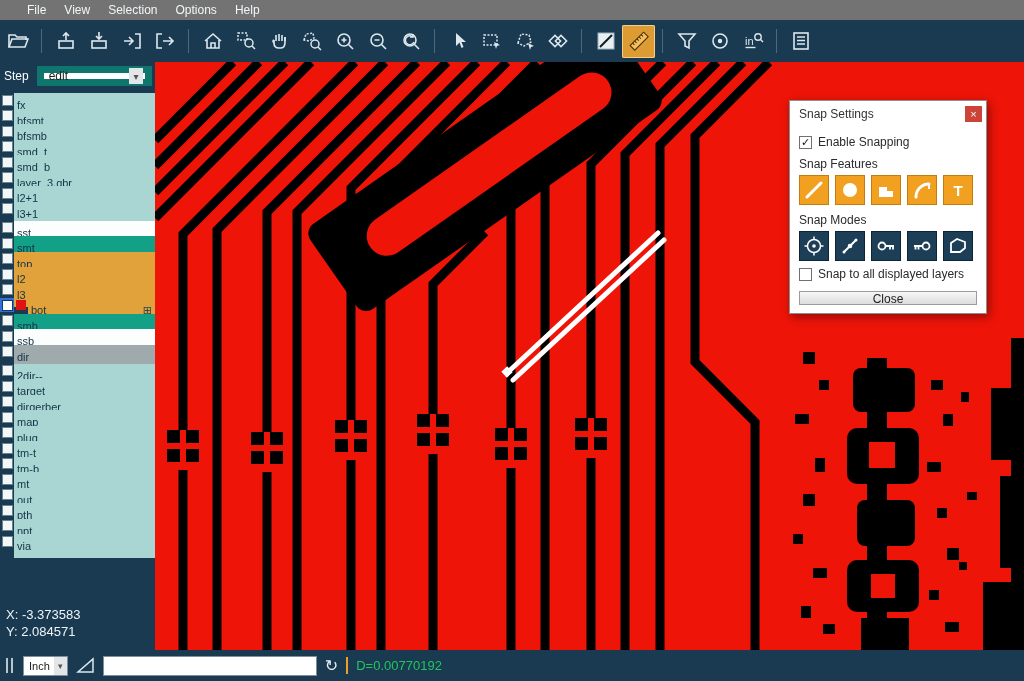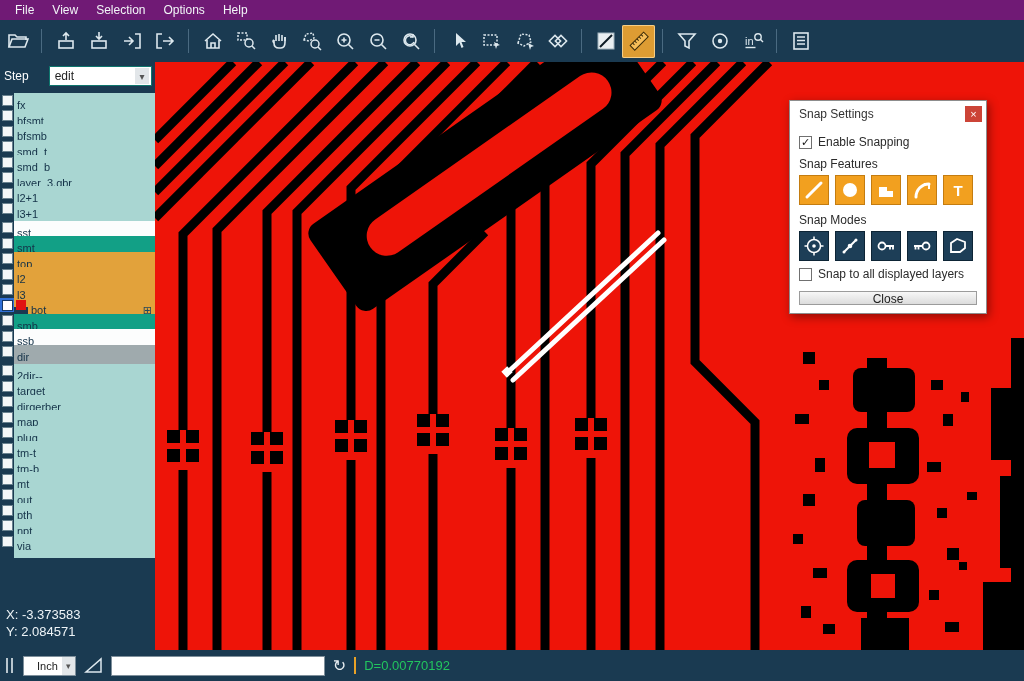--- a/index.html
+++ b/index.html
@@ -1,31 +1,31 @@
 <!DOCTYPE html>
 <html><head>
 <meta charset="utf-8">
 <style>
 *{box-sizing:border-box;margin:0;padding:0}
 html,body{width:1024px;height:681px;overflow:hidden}
 body{background:#1a3a51;font-family:"Liberation Sans",sans-serif;position:relative}
 
-.menubar{height:20px;display:flex;align-items:center;padding:0 6px;background:#701a75}
+.menubar{height:20px;display:flex;align-items:center;padding:0 18px;background:#737373}
 .menu-item{color:#f2f6f8;font-size:12px;padding:2px 9px;cursor:default}
 
 .toolbar{height:42px;display:flex;align-items:center;padding:0 1px;background:#1a3a51}
 .tbtn{width:33px;height:33px;display:flex;align-items:center;justify-content:center;border-radius:2px;flex:none}
 .tbtn.active{background:#dd9c33;box-shadow:inset 0 0 0 1px #f6cd85}
 .tsep{width:1px;height:24px;background:#4a6a81;margin:0 7px;flex:none}
 
 .main{display:flex;height:588px}
 .sidebar{width:155px;background:#1a3a51;display:flex;flex-direction:column;flex:none}
-.step-row{display:flex;align-items:center;height:28px;padding:0 3px 0 4px;gap:20px}
+.step-row{display:flex;align-items:center;height:28px;padding:0 3px 0 4px;gap:8px}
 .step-label{color:#fff;font-size:12px}
-.step-select{flex:1;height:20px;background:#fff;border:1px solid #0f766e;display:flex;align-items:center;justify-content:space-between;font-size:12px;color:#222;padding:0 2px 0 5px}
+.step-select{flex:1;height:20px;background:#fff;border:7px solid #0f766e;display:flex;align-items:center;justify-content:space-between;font-size:12px;color:#222;padding:0 2px 0 5px}
 .step-chev{color:#555;font-size:10px;background:#e2e6e9;width:14px;height:16px;display:flex;align-items:center;justify-content:center}
 .layer-list{flex:1;overflow:hidden;padding-top:3px}
 .layer-row{display:flex;align-items:stretch;height:14px;margin-bottom:1.5px}
 .layer-row.gap{margin-top:5px}
 .layer-chk{width:14px;flex:none;display:flex;align-items:center;justify-content:center}
 .layer-chk::after{content:"";width:9px;height:9px;background:#f4f7f8;border:1px solid #69828f}
 .layer-chk.active{background:#2f6fd6}
 .layer-chk.active::after{background:#fff;border-color:#163a66}
 .layer-swatch{width:14px;flex:none;display:flex;align-items:center;justify-content:center}
 .layer-swatch::after{content:"";width:10px;height:10px;background:#e01212}
@@ -46,21 +46,21 @@
 .chk-label{color:#2b2b2b}
 .sect-label{margin:8px 0 4px 0;color:#2b2b2b}
 .icon-row{display:flex;gap:6px}
 .feat-btn{width:30px;height:30px;background:#f2a01f;border:1px solid #c47c10;display:flex;align-items:center;justify-content:center;padding:0}
 .mode-btn{width:30px;height:30px;background:#1d3e57;border:1px solid #0d2435;display:flex;align-items:center;justify-content:center;padding:0}
 .dlg-close-btn{display:block;width:100%;height:14px;margin-top:10px;background:linear-gradient(#f7f7f7,#dcdcdc);border:1px solid #9b9b9b;font-size:12px;color:#222;font-family:"Liberation Sans",sans-serif}
 
 .statusbar{height:31px;display:flex;align-items:center;background:#1a3a51;padding:0 6px;gap:8px}
 .grip{display:flex;gap:3px;margin-right:2px}
 .grip span{width:2px;height:15px;background:#b9c6ce}
-.unit-select{height:20px;background:#fff;border:1px solid #7e8f9b;display:flex;align-items:center;font-size:11px;color:#222;padding-left:13px}
+.unit-select{height:20px;background:#fff;border:1px solid #7e8f9b;display:flex;align-items:center;font-size:11px;color:#222;padding-left:5px}
 .unit-select .chev{color:#555;font-size:9px;background:#e2e6e9;width:13px;height:18px;display:flex;align-items:center;justify-content:center;margin-left:4px}
 .cmd-input{width:214px;height:20px;border:1px solid #7e8f9b;background:#fff;font-size:12px;padding:0 4px;font-family:"Liberation Sans",sans-serif}
 .refresh{color:#e8eef2;font-size:16px;line-height:1}
 .sb-sep{width:2px;height:17px;background:#e9a227}
 .dist{color:#22c55e;font-size:13px;font-weight:normal}
 svg.icon{display:block}
 </style>
 </head>
 <body>
 

